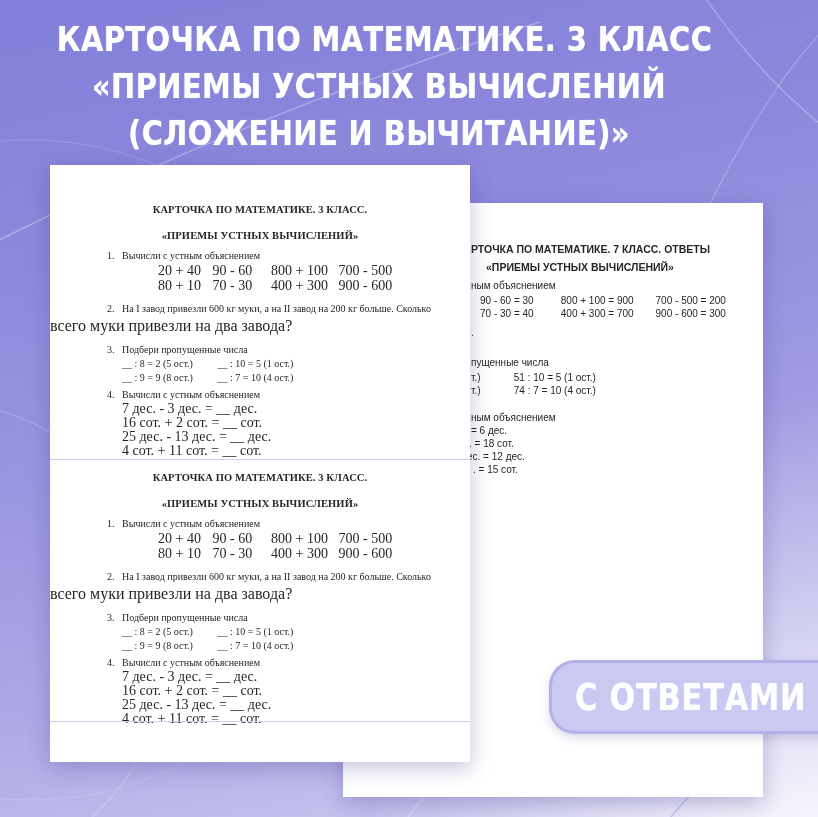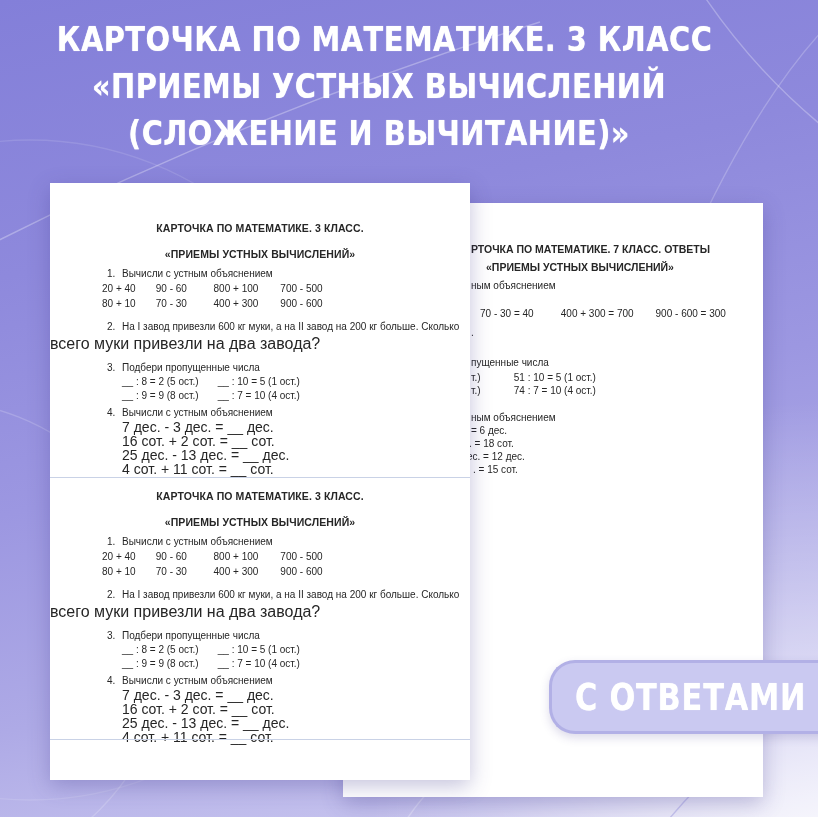--- a/index.html
+++ b/index.html
@@ -25,38 +25,38 @@
     letter-spacing:0.5px; white-space:nowrap;
     transform:scaleX(0.85); transform-origin:50% 50%;
     text-shadow:0 0 1px rgba(255,255,255,0.8);
   }
   
   .page {
     position:absolute; background:#ffffff; overflow:hidden;
     box-shadow:0 6px 20px rgba(64,55,140,0.30);
   }
   .back-page  { left:343px; top:203px; width:420px; height:594px; z-index:1; }
-  .front-page { left:50px;  top:183px; width:420px; height:597px; z-index:3; }
+  .front-page { left:50px;  top:165px; width:420px; height:597px; z-index:3;font-family:Liberation Serif, serif; }
   .front-page .sep {
     position:absolute; left:0; width:420px; height:1px; background:#c9d2e6;
   }
   .sep1 { top:294px; } .sep2 { top:556px; }
   
   .card { position:absolute; left:0; width:420px; color:#262626; }
   .card-1 { top:38px; } .card-2 { top:306px; }
   .card-title, .card-subtitle {
     text-align:center; font-weight:bold; font-size:10.5px; line-height:14px;
     letter-spacing:0.1px;
   }
   .card-subtitle { margin-top:12px; }
   .task { padding-left:57px; padding-right:16px; }
   .task-head { display:flex; font-size:10px; line-height:14px; white-space:nowrap; }
   .task-num { width:15px; flex:none; }
   .t1 { margin-top:6px; }
-  .eq-row { padding-left:52px; font-size:10px; line-height:15px; white-space:nowrap; }
+  .eq-row { padding-left:108px; font-size:14px; line-height:15px; white-space:nowrap; }
   .eq-row .c1 { display:inline-block; width:51px; }
   .eq-row .c2 { display:inline-block; width:55px; }
   .eq-row .c3 { display:inline-block; width:64px; }
   .t2 { margin-top:8px; }
   .t2 .task-head { line-height:16px; }
   .t3 { margin-top:8px; }
   .t3-row { padding-left:72px; font-size:10px; line-height:13.5px; white-space:nowrap; }
   .t3-row .c1 { display:inline-block; width:93px; }
   .t4 { margin-top:4px; }
   .t4-line { padding-left:72px; font-size:14px; line-height:14px; white-space:nowrap; }
@@ -99,20 +99,25 @@
 <div class="main-title">
   <div class="line">КАРТОЧКА ПО МАТЕМАТИКЕ. 3 КЛАСС</div>
   <div class="line">«ПРИЕМЫ УСТНЫХ ВЫЧИСЛЕНИЙ</div>
   <div class="line">(СЛОЖЕНИЕ И ВЫЧИТАНИЕ)»</div>
 </div>
 
 <div class="page back-page">
   <div class="frag b" style="left:128px; top:40px;">РТОЧКА ПО МАТЕМАТИКЕ. 7 КЛАСС. ОТВЕТЫ</div>
   <div class="frag b" style="left:143px; top:58px;">«ПРИЕМЫ УСТНЫХ ВЫЧИСЛЕНИЙ»</div>
   <div class="frag" style="left:128px; top:76px;">ным объяснением</div>
+  <div class="frag aeq" style="left:137px; top:91px;">
+    <span class="c1">90 - 60 = 30</span>
+    <span class="c2">800 + 100 = 900</span>
+    <span class="c3">700 - 500 = 200</span>
+  </div>
   <div class="frag aeq" style="left:137px; top:104px;">
     <span class="c1">70 - 30 = 40</span>
     <span class="c2">400 + 300 = 700</span>
     <span class="c3">900 - 600 = 300</span>
   </div>
   <div class="frag" style="left:128px; top:123px;">.</div>
   <div class="frag" style="left:128px; top:153px;">пущенные числа</div>
   <div class="frag aost" style="left:128px; top:168px;">
     <span class="c1">т.)</span>
     <span class="c2">51 : 10 = 5 (1 ост.)</span>

